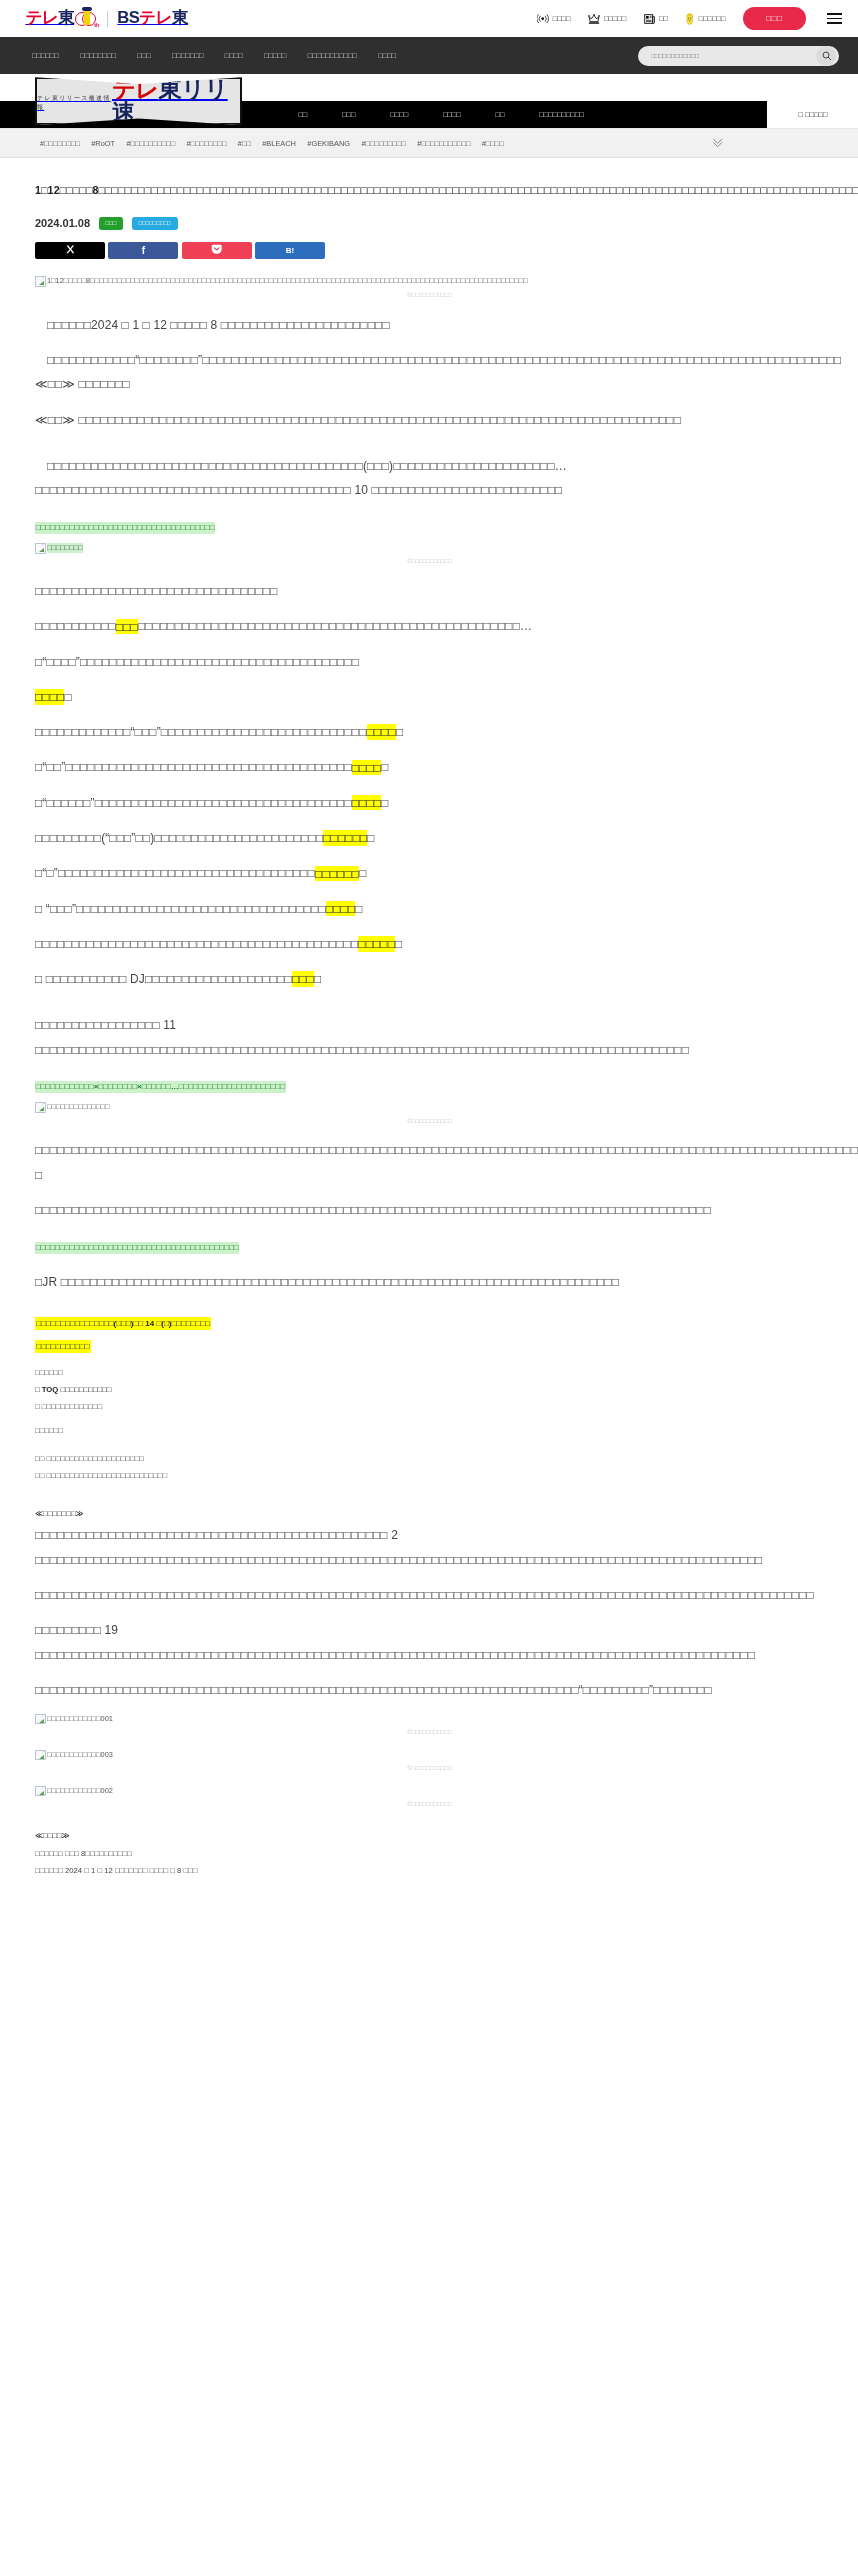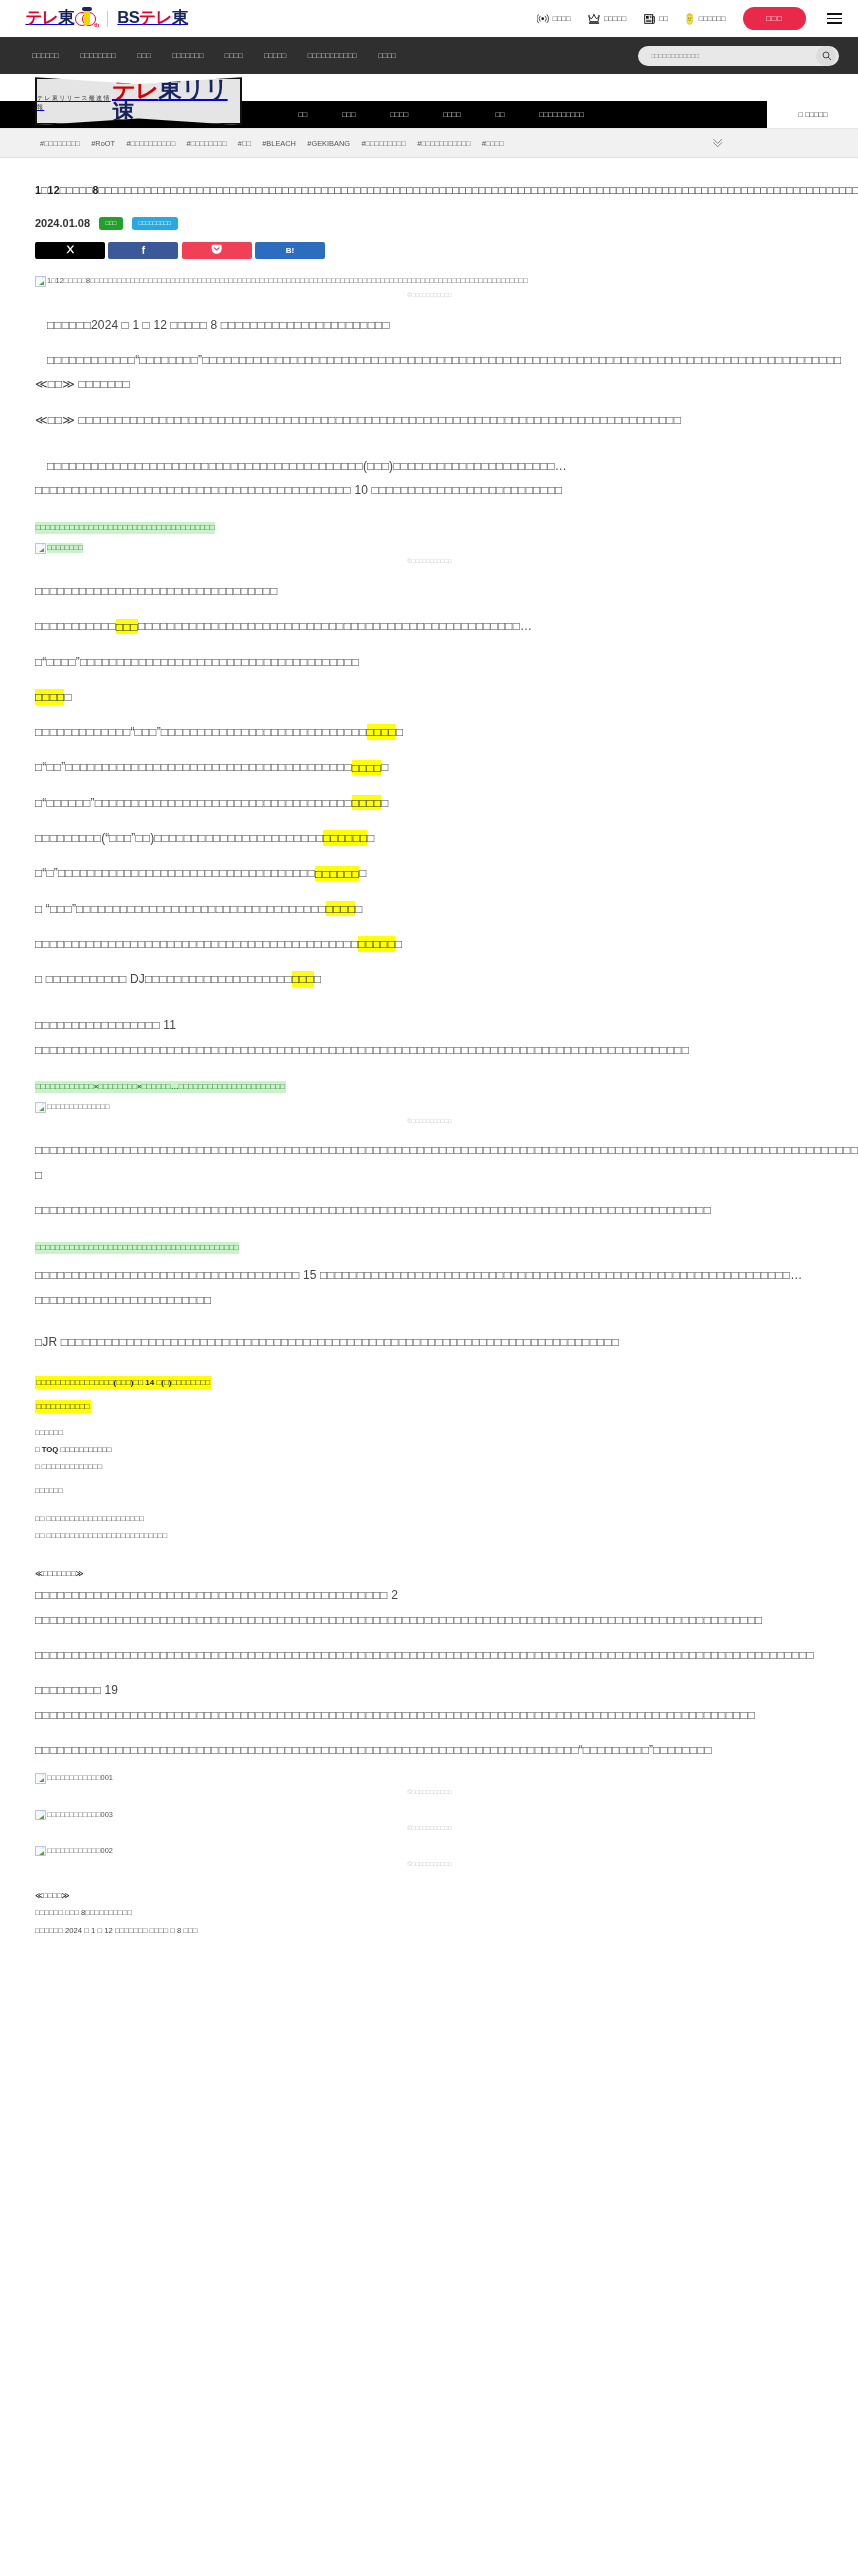--- a/index.html
+++ b/index.html
@@ -493,21 +493,20 @@
   </div>
   <div class="copyline">©□□□□□□□□□□□</div>
 
   <p class="body">□□□□□□□□□□□□□□□□□□□□□□□□□□□□□□□□□□□□□□□□□□□□□□□□□□□□□□□□□□□□□□□□□□□□□□□□□□□□□□□□□□□□□□□□□□□□□□□□□□□□□□□□□□□□□□□□□□□□□□□□□□□□□□□□□□□□□□□□…□</p>
   <p class="body">□□□□□□□□□□□□□□□□□□□□□□□□□□□□□□□□□□□□□□□□□□□□□□□□□□□□□□□□□□□□□□□□□□□□□□□□□□□□□□□□□□□□□□□□□□□□</p>
 
   <div class="head-green-wrap">
     <span class="head-green">□□□□□□□□□□□□□□□□□□□□□□□□□□□□□□□□□□□□□□□□□□</span>
   </div>
 
-  <p class="body">□□□□□□□□□□□□□□□□□□□□□□□□□□□□□□□□□□□□ 15 □□□□□□□□□□□□□□□□□□□□□□□□□□□□□□□□□□□□□□□□□□□□□□□□□□□□□□□□□□□□□□□□…□□□□□□□□□□□□□□□□□□□□□□□□</p>
   <div class="small-gap"></div>
   <p class="body">□JR □□□□□□□□□□□□□□□□□□□□□□□□□□□□□□□□□□□□□□□□□□□□□□□□□□□□□□□□□□□□□□□□□□□□□□□□□□□□</p>
 
   <div class="sec-gap"></div>
   <div style="margin-bottom:9.4px;">
     <span class="hl-block">□□□□□□□□□□□□□□□□(□□□)□□ 14 □(□)□□□□□□□□</span>
   </div>
   <div style="margin-bottom:12px;">
     <span class="hl-block">□□□□□□□□□□□</span>
   </div>

